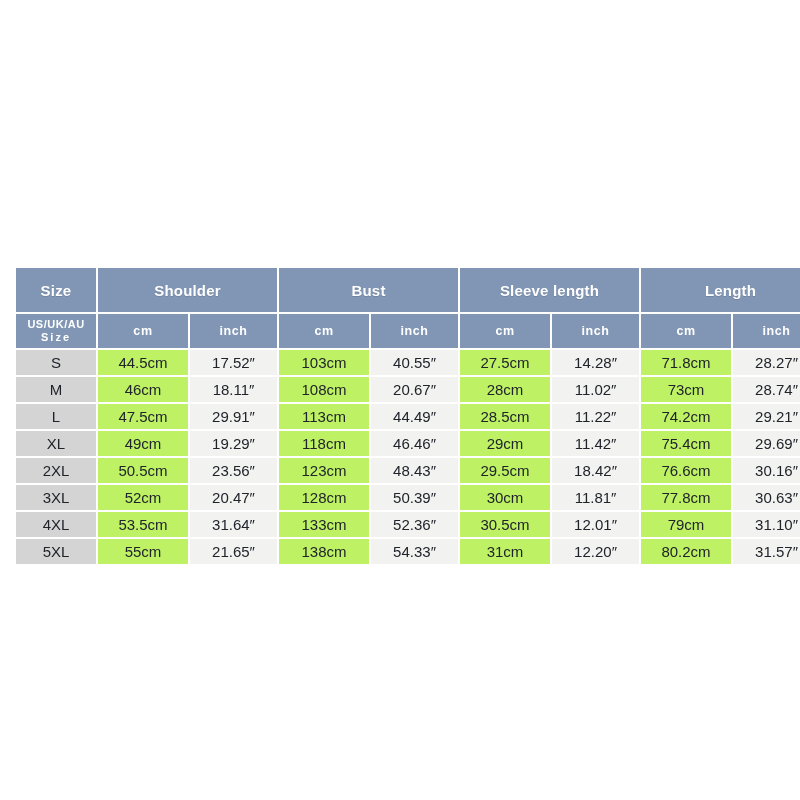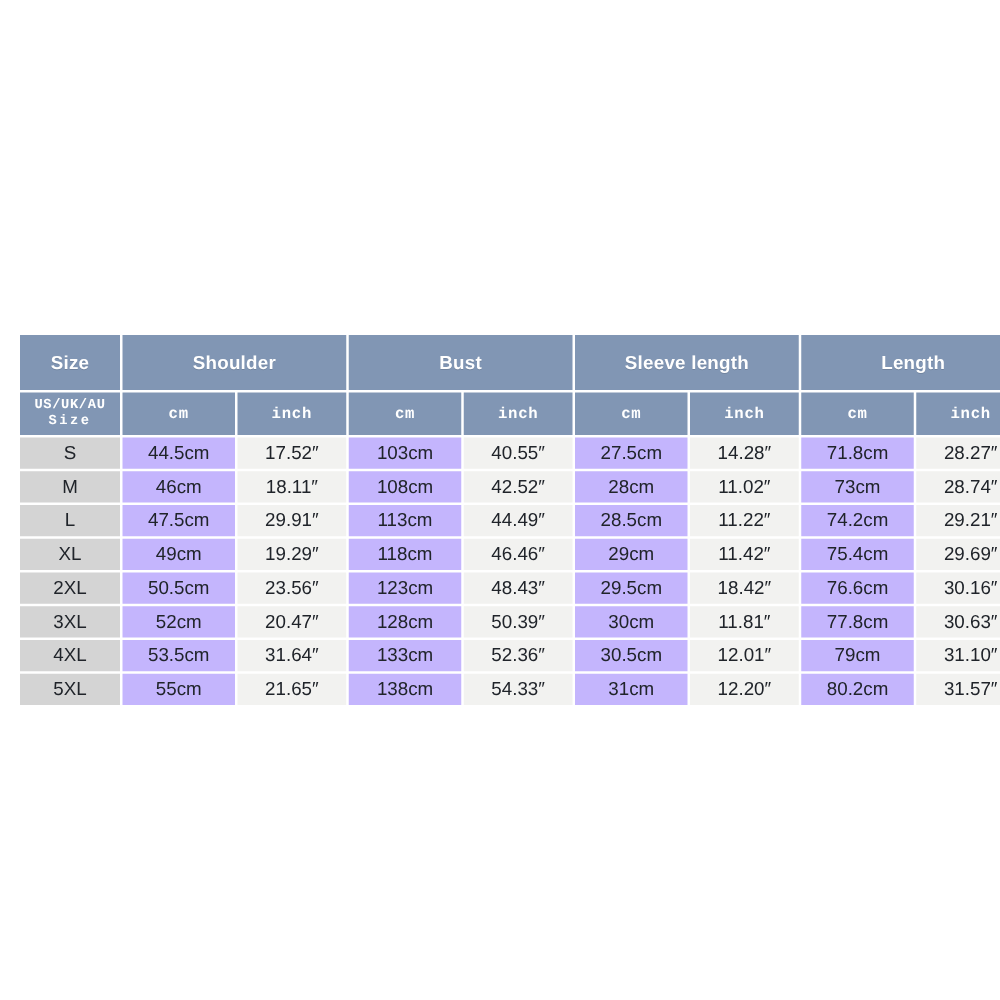--- a/index.html
+++ b/index.html
@@ -54,21 +54,21 @@
   
   .chart th.sub {
     background: #8196b4;
     color: #ffffff;
     height: 30px;
     font-size: 12.5px;
     font-weight: bold;
     letter-spacing: 0.6px;
     text-align: center;
     vertical-align: middle;
-    font-family: Liberation Mono, monospace;
+    font-family: Liberation Sans, sans-serif;
     padding: 0;
   }
   .chart th.sub.sizecol {
     font-size: 11px;
     line-height: 13px;
     letter-spacing: 0.5px;
     padding: 2px 0;
   }
   .chart th.sub.sizecol .l2 {
     letter-spacing: 2px;
@@ -81,21 +81,21 @@
     vertical-align: middle;
     font-size: 15px;
     color: #20242a;
     font-family: "Liberation Sans", sans-serif;
     padding: 0;
   }
   .chart td.c-size {
     background: #d4d4d4;
   }
   .chart td.c-cm {
-    background: #c4b5fd;
+    background: #bef264;
   }
   .chart td.c-inch {
     background: #f2f2f0;
     text-align: center;
   }
 
   
   col.w-size  { width: 80px; }
   col.w-cm    { width: 90px; }
   col.w-inch  { width: 87px; }
@@ -153,21 +153,21 @@
             <td class="c-cm">27.5cm</td>
             <td class="c-inch">14.28″</td>
             <td class="c-cm">71.8cm</td>
             <td class="c-inch">28.27″</td>
           </tr>
           <tr>
             <td class="c-size">M</td>
             <td class="c-cm">46cm</td>
             <td class="c-inch">18.11″</td>
             <td class="c-cm">108cm</td>
-            <td class="c-inch">42.52″</td>
+            <td class="c-inch">20.67″</td>
             <td class="c-cm">28cm</td>
             <td class="c-inch">11.02″</td>
             <td class="c-cm">73cm</td>
             <td class="c-inch">28.74″</td>
           </tr>
           <tr>
             <td class="c-size">L</td>
             <td class="c-cm">47.5cm</td>
             <td class="c-inch">29.91″</td>
             <td class="c-cm">113cm</td>

